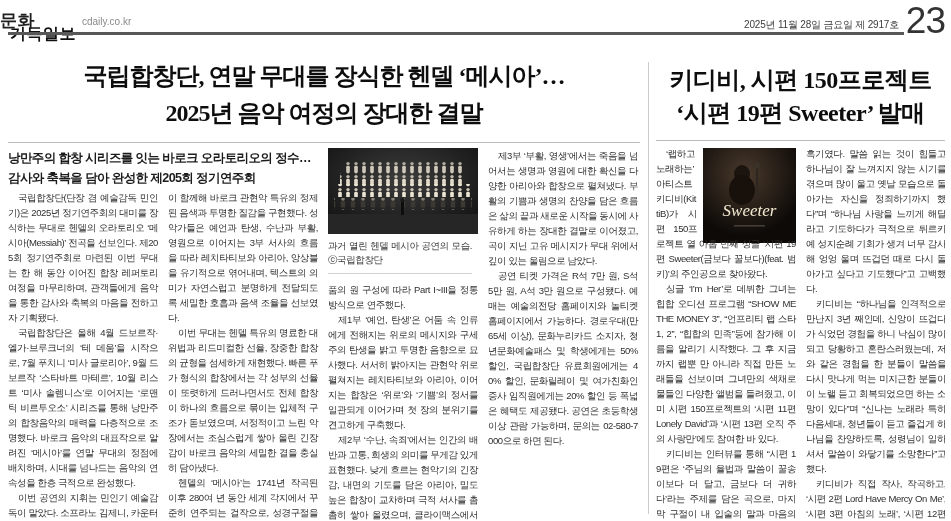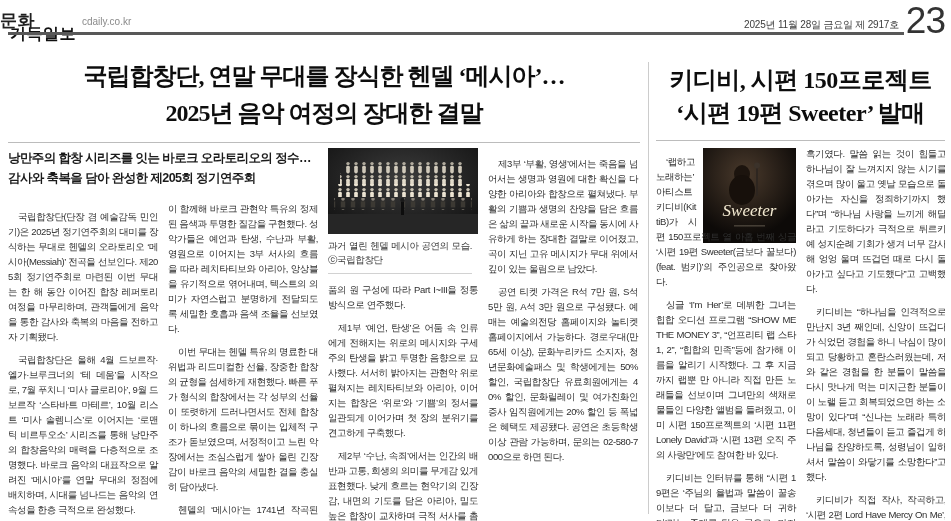--- a/index.html
+++ b/index.html
@@ -22,25 +22,25 @@
   .article { position:absolute; top:52px; overflow:hidden; }
   .article.left  { left:8px;  width:632px; height:469px; }
   .article.rightA { left:656px; width:289px; height:469px; }
   .headline { font-family:"Liberation Serif","DejaVu Serif",serif; font-weight:bold; color:#0d0d0d; text-align:center; }
   .article.left  .headline { font-size:24px; line-height:37px; padding-top:6px; letter-spacing:-1px; }
   .article.rightA .headline { font-size:24px; line-height:33px; padding-top:12px; letter-spacing:-0.5px; }
   .hl-line { display:block; }
   .hrule { height:1px; background:#bcbcbc; margin-top:10px; }
   .body-row { display:flex; gap:10px; margin-top:5px; }
   .p { font-size:9.5px; line-height:15px; text-align:justify; word-break:break-all; color:#2e2e2e; letter-spacing:-0.4px; }
-  .ind { text-indent:10px;margin-top:8px; }
+  .ind { text-indent:10px; }
   .group-left { width:310px; flex:0 0 310px; }
   .two-cols { display:flex; gap:10px; }
   .colw { width:150px; flex:0 0 150px; }
-  .subhead { font-size:12.5px; line-height:20px; font-weight:bold; color:#1b1b1b; letter-spacing:-0.6px; margin-bottom:13px; white-space:nowrap; }
+  .subhead { font-size:12.5px; line-height:20px; font-weight:bold; color:#1b1b1b; letter-spacing:-0.6px; margin-bottom:2px; white-space:nowrap; }
   .photo-fig { width:144px; margin-bottom:2px; }
   .photo-svg { display:block; width:150px; height:86px; }
   .caption { font-size:9.5px; line-height:14px; color:#373737; margin-top:5px; letter-spacing:-0.4px; text-align:justify; word-break:break-all; }
   .caption-rule { height:1px; background:#d2d2d2; margin:6px 0 8px; }
   .rcol { width:140px; flex:0 0 140px; }
   .album-fig { float:right; width:93px; height:73px; margin:2px 0 4px 6px; }
   .album-svg { display:block; width:93px; height:95px; }
 </style>
 </head>
 <body>

